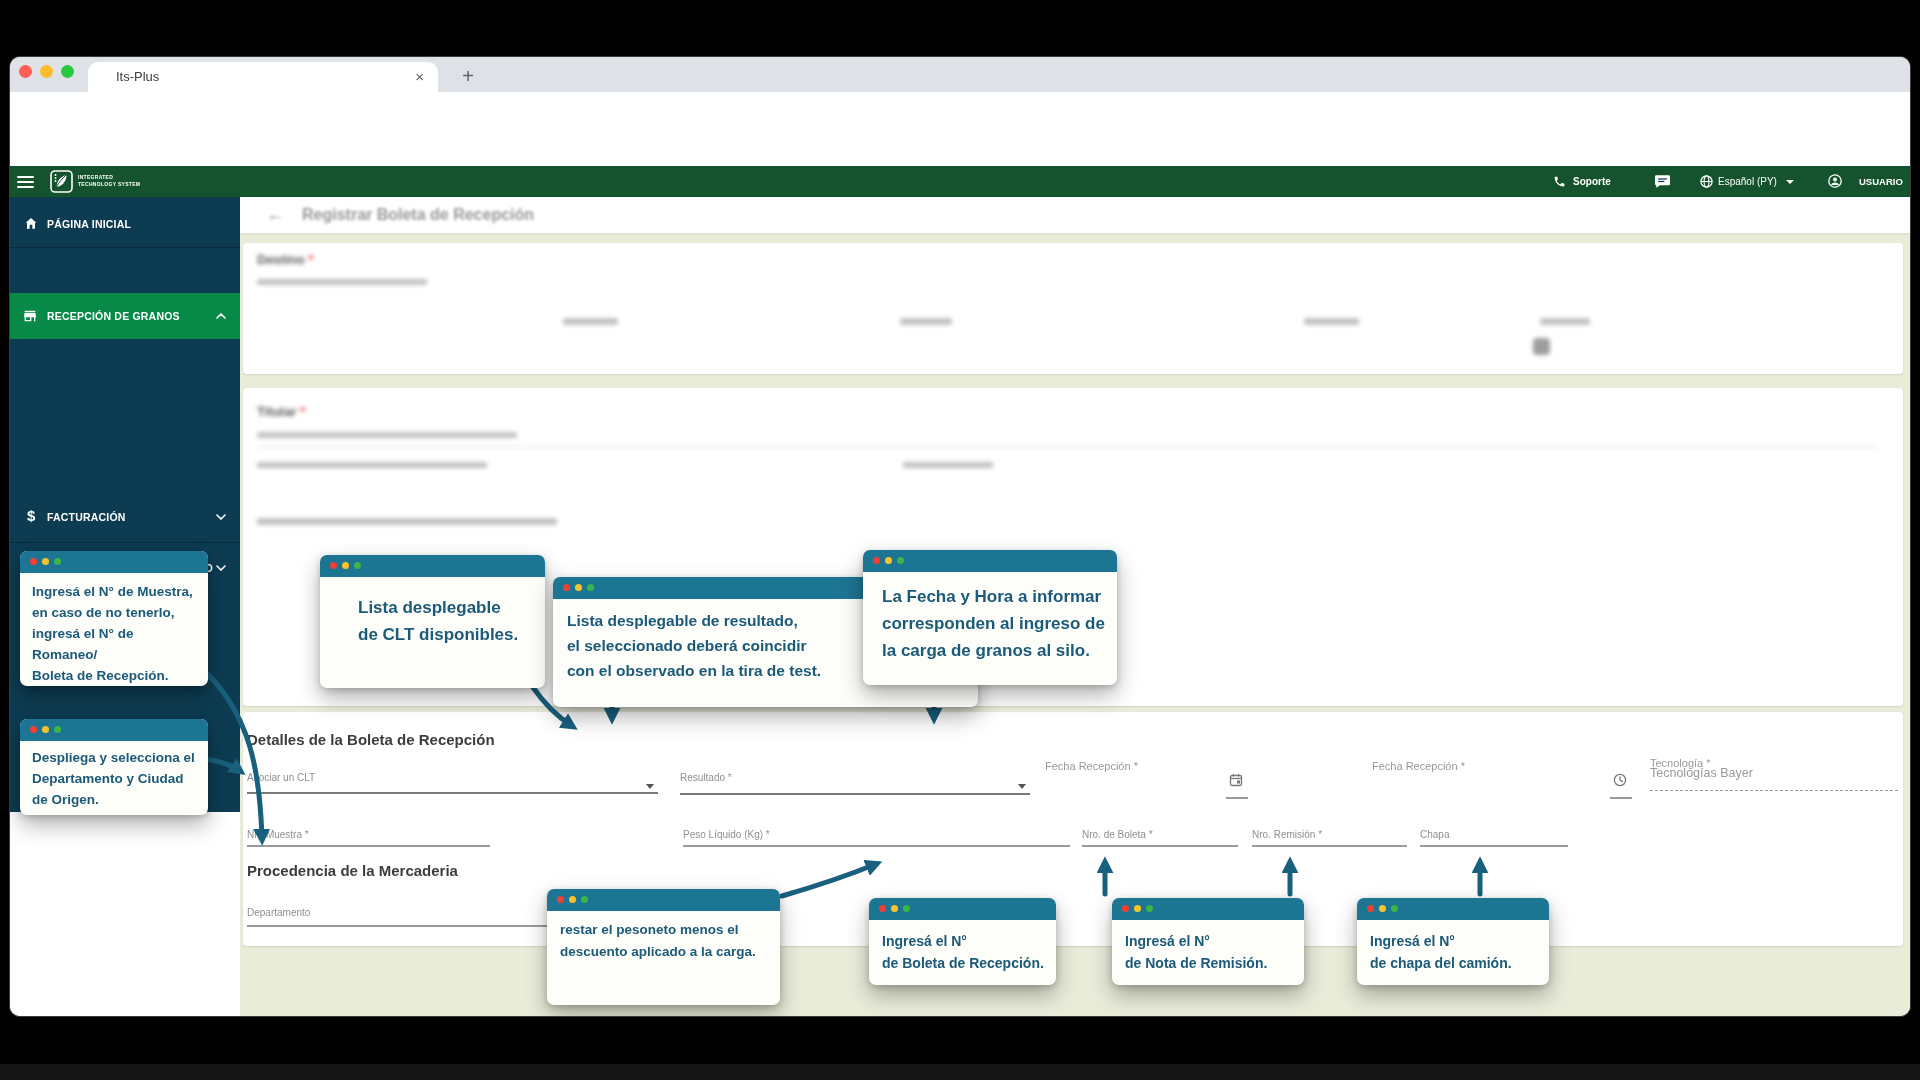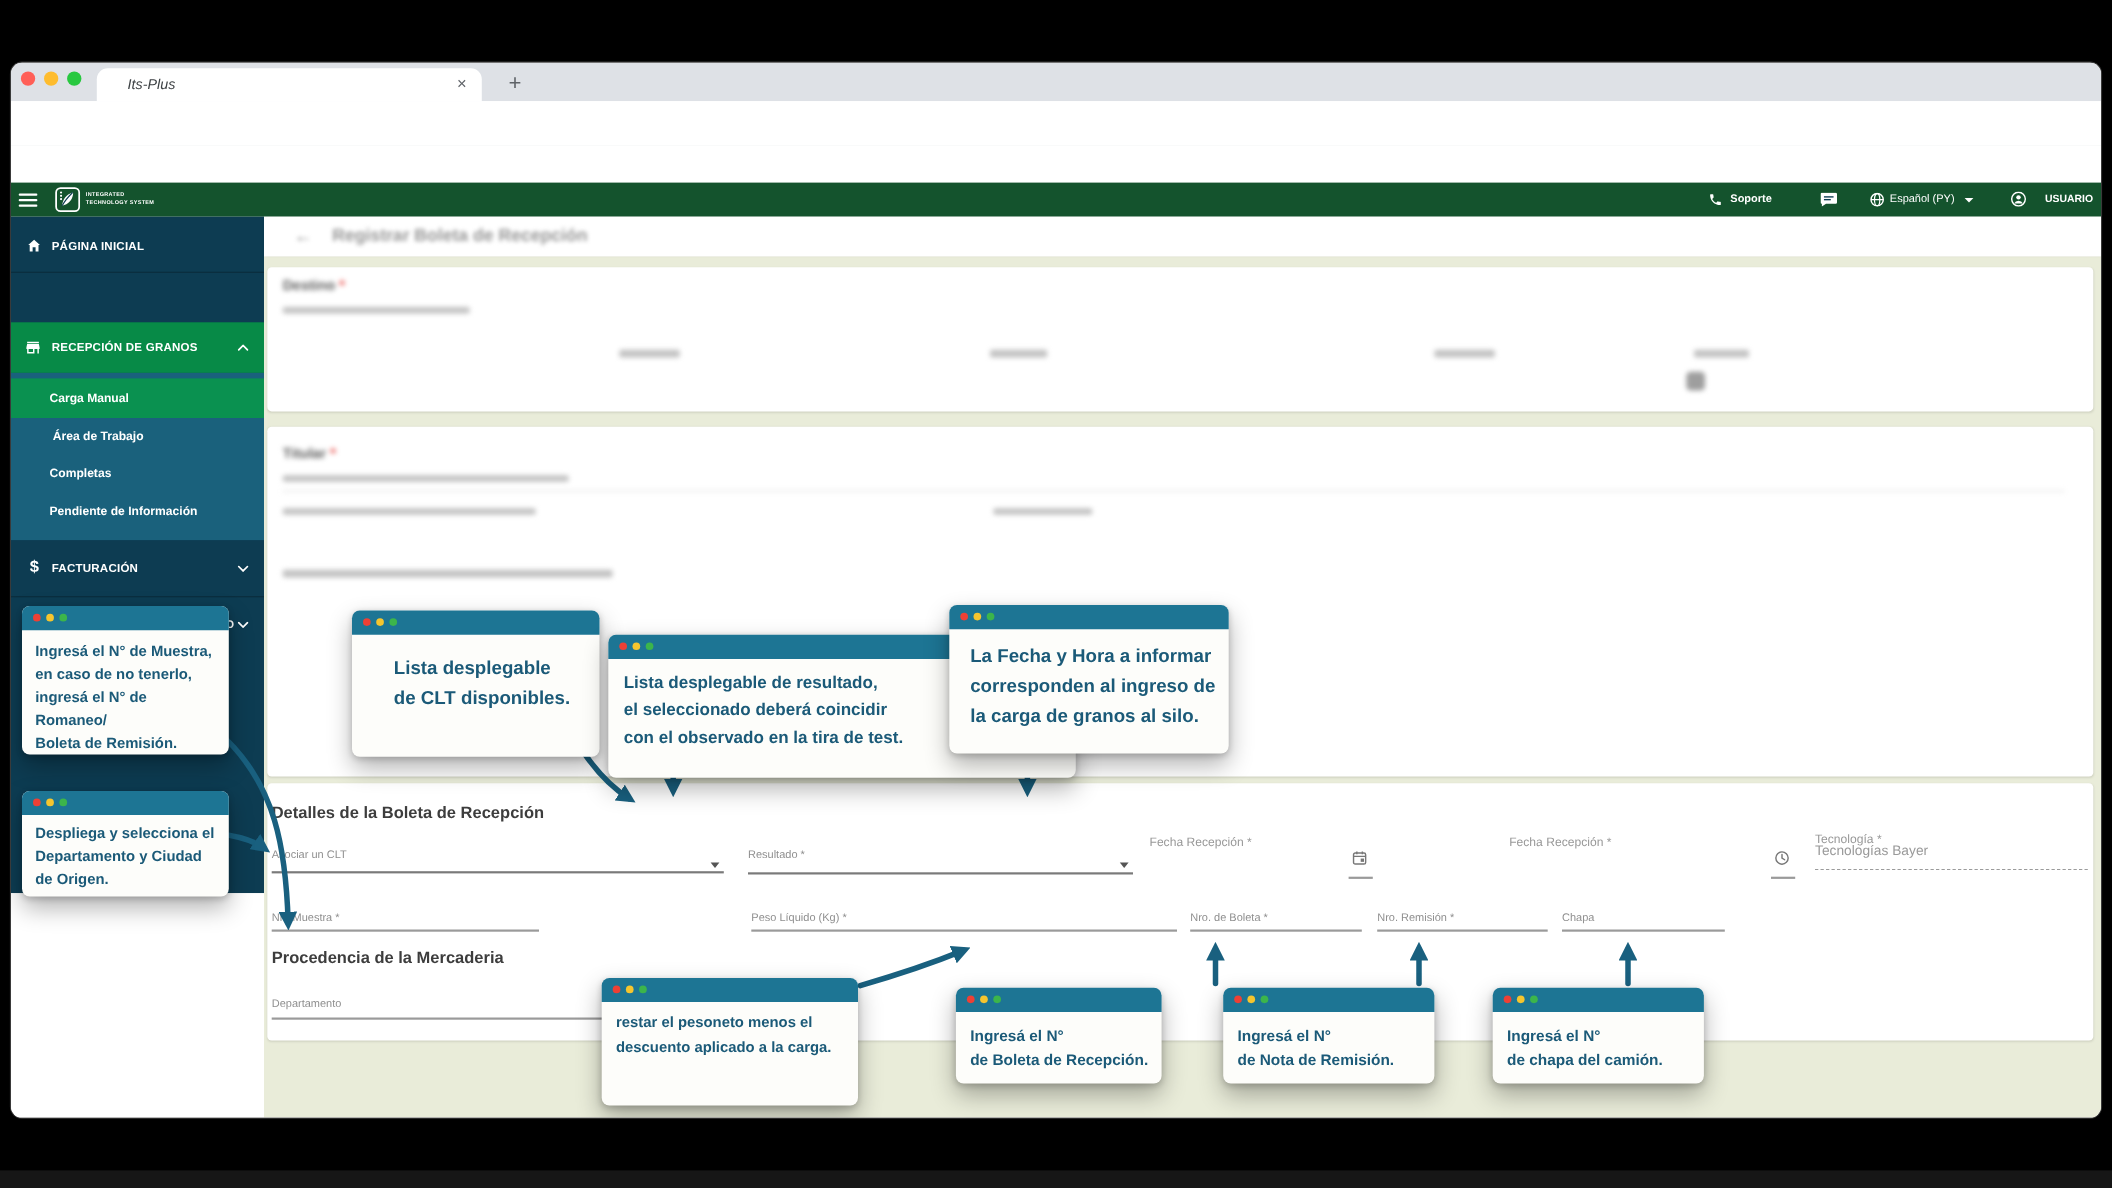--- a/index.html
+++ b/index.html
@@ -1,21 +1,21 @@
 <!DOCTYPE html>
 <html lang="es"><head>
 <meta charset="utf-8">
 <style>
   html,body{margin:0;padding:0;background:#000;width:1920px;height:1080px;overflow:hidden;
     font-family:"Liberation Sans", sans-serif;}
   .abs{position:absolute;}
   #window{position:absolute;left:10px;top:57px;width:1900px;height:959px;background:#fff;
     border-radius:10px;overflow:hidden;box-shadow:0 0 0 1px #3a3a3a;}
   
-  .tabstrip{left:0;top:0;width:1900px;height:35px;background:#dee1e6;font-style:italic;}
+  .tabstrip{left:0;top:0;width:1900px;height:35px;background:#dee1e6;}
   .tl{width:13px;height:13px;border-radius:50%;top:8px;}
   .tab{left:78px;top:5px;width:350px;height:30px;background:#fff;border-radius:10px 10px 0 0;}
   .tabtitle{left:28px;top:0;line-height:30px;font-size:13px;color:#3c4043;}
   .tabclose{right:14px;top:0;line-height:30px;font-size:15px;color:#5f6368;}
   .newtab{left:443px;top:5px;width:30px;height:30px;text-align:center;line-height:29px;font-size:20px;color:#5f6368;}
   .toolbar{left:0;top:35px;width:1900px;height:40px;background:#fff;border-bottom:1px solid #dadce0;}
   .urlbar{left:149px;top:41px;width:1708px;height:30px;background:#f1f3f4;border-radius:15px;}
   .urltext{left:36px;top:0;line-height:30px;font-size:13.5px;color:#202124;}
   .navicon{color:#5f6368;}
   
@@ -147,26 +147,20 @@
     <div class="abs divider" style="top:50px"></div>
     <div class="abs sitem" style="top:96px;height:46px;background:#078a47">
       <svg class="abs" style="left:12px;top:15px" width="16" height="16" viewBox="0 0 24 24">
         <path d="M20 4H4v2h16V4zm1 10v-2l-1-5H4l-1 5v2h1v6h10v-6h4v6h2v-6h1zm-9 4H6v-4h6v4z" fill="#fff"></path>
       </svg>
       <span class="t">RECEPCIÓN DE GRANOS</span>
       <svg class="chev" width="10" height="6" viewBox="0 0 10 6">
         <path d="M1 5 L5 1 L9 5" stroke="#fff" stroke-width="1.6" fill="none" stroke-linecap="round"></path>
       </svg>
     </div>
-    <div class="abs submenu">
-      <div class="abs subitem" style="top:5px;height:36px;background:#0a9150">Carga Manual</div>
-      <div class="abs subitem" style="top:41px;height:34px;padding-left:38px">Área de Trabajo</div>
-      <div class="abs subitem" style="top:75px;height:34px">Completas</div>
-      <div class="abs subitem" style="top:109px;height:34px">Pendiente de Información</div>
-    </div>
     <div class="abs sitem" style="top:296px;height:48px">
       <span class="abs" style="left:17px;top:14px;color:#fff;font-size:15px;font-weight:bold">$</span>
       <span class="t">FACTURACIÓN</span>
       <svg class="chev" width="10" height="6" viewBox="0 0 10 6">
         <path d="M1 1 L5 5 L9 1" stroke="#fff" stroke-width="1.6" fill="none" stroke-linecap="round"></path>
       </svg>
     </div>
     <div class="abs divider" style="top:345px"></div>
     <div class="abs sitem" style="top:347px;height:48px">
       <svg class="abs" style="left:13px;top:16px" width="15" height="15" viewBox="0 0 24 24">
@@ -339,21 +333,21 @@
   <div class="callout" style="left:10px;top:494px;width:188px;height:135px">
     <div class="cbar">
       <span class="cdot" style="left:10px;background:#ee4035"></span>
       <span class="cdot" style="left:22px;background:#f6c52e"></span>
       <span class="cdot" style="left:34px;background:#3cb54b"></span>
     </div>
     <div class="cbody" style="padding:8px 6px 0 12px;font-size:13.5px;line-height:21px">
       <span class="cline">Ingresá el N° de Muestra,</span>
       <span class="cline">en caso de no tenerlo,</span>
       <span class="cline">ingresá el N° de Romaneo/</span>
-      <span class="cline">Boleta de Remisión.</span>
+      <span class="cline">Boleta de Recepción.</span>
     </div>
   </div>
 
   <div class="callout" style="left:10px;top:662px;width:188px;height:96px">
     <div class="cbar">
       <span class="cdot" style="left:10px;background:#ee4035"></span>
       <span class="cdot" style="left:22px;background:#f6c52e"></span>
       <span class="cdot" style="left:34px;background:#3cb54b"></span>
     </div>
     <div class="cbody" style="padding:6px 6px 0 12px;font-size:13.5px;line-height:21px">

